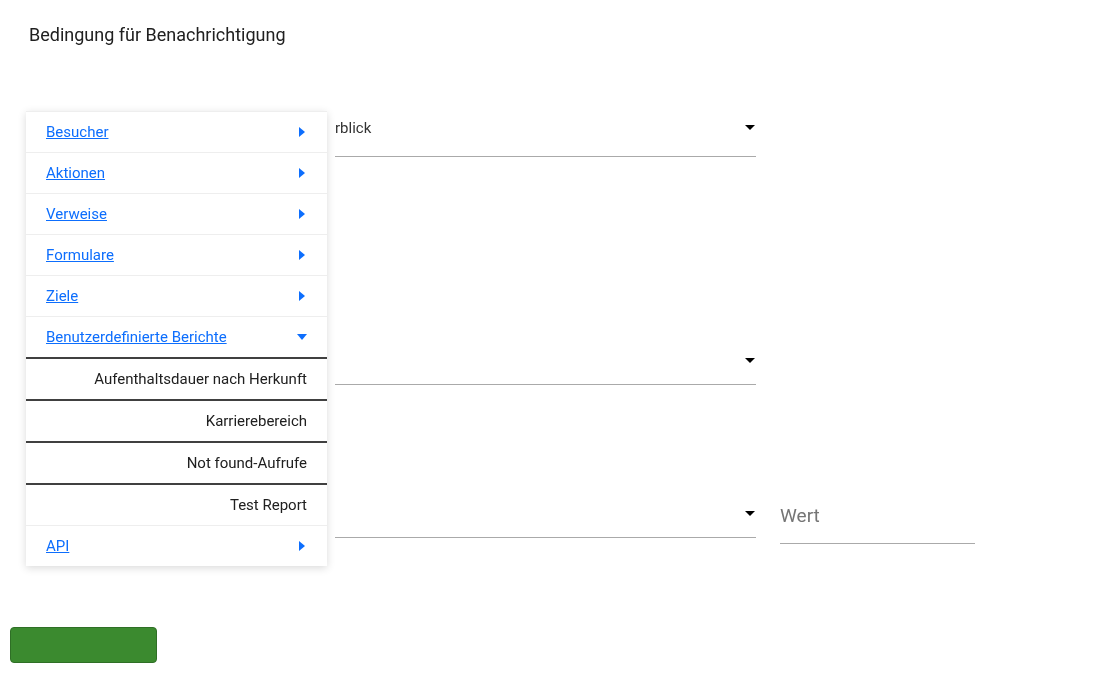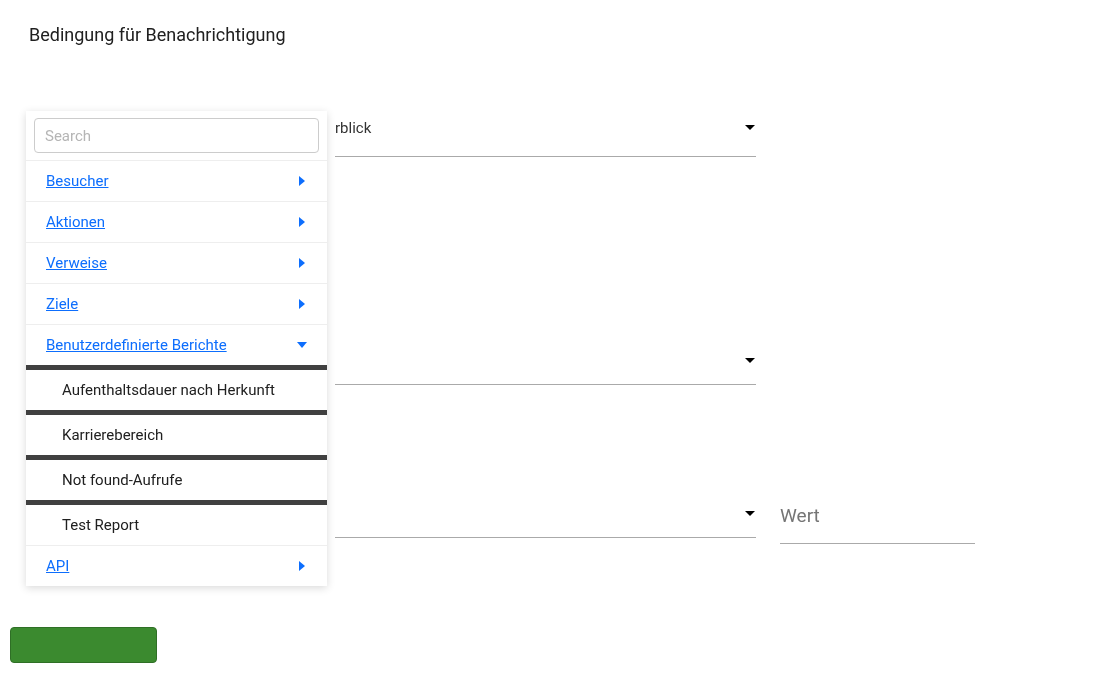--- a/index.html
+++ b/index.html
@@ -72,22 +72,23 @@
   width: 10px;
   height: 10px;
 }
 .sub-list {
   list-style: none;
 }
 .sub-item {
   display: flex;
   align-items: center;
   padding: 11px 20px 11px 36px;
-  border-top: 5px solid #404040;
+  border-top: 2px solid #404040;
   cursor: pointer;
+  justify-content: flex-end;
 }
 .sub-item-label {
   color: #202020;
   font-size: 15px;
 }
 .underlying-select {
   position: absolute;
   border: none;
   border-bottom: 1px solid #aaa;
   background: transparent;
@@ -180,42 +181,47 @@
         <path d="M1 1 L6 6 L11 1 Z" fill="currentColor"></path>
       </svg>
   </span>
 </div>
 
 <input class="wert-input" placeholder="Wert" style="">
 
 <div class="green-btn"></div>
 
 <div class="dropdown-panel">
-  <div class="search-box">
-    <input class="search-input" placeholder="Search" style="">
-  </div>
   <ul class="menu-list">
     <li class="menu-item">
       <span class="menu-item-label">Besucher</span>
       <span class="chevron">
         <svg viewBox="0 0 10 10">
             <path d="M2 0 L8 5 L2 10 Z" fill="currentColor"></path>
           </svg>
       </span>
     </li>
     <li class="menu-item">
       <span class="menu-item-label">Aktionen</span>
       <span class="chevron">
         <svg viewBox="0 0 10 10">
             <path d="M2 0 L8 5 L2 10 Z" fill="currentColor"></path>
           </svg>
       </span>
     </li>
     <li class="menu-item">
       <span class="menu-item-label">Verweise</span>
+      <span class="chevron">
+        <svg viewBox="0 0 10 10">
+            <path d="M2 0 L8 5 L2 10 Z" fill="currentColor"></path>
+          </svg>
+      </span>
+    </li>
+    <li class="menu-item">
+      <span class="menu-item-label">Formulare</span>
       <span class="chevron">
         <svg viewBox="0 0 10 10">
             <path d="M2 0 L8 5 L2 10 Z" fill="currentColor"></path>
           </svg>
       </span>
     </li>
     <li class="menu-item">
       <span class="menu-item-label">Ziele</span>
       <span class="chevron">
         <svg viewBox="0 0 10 10">

